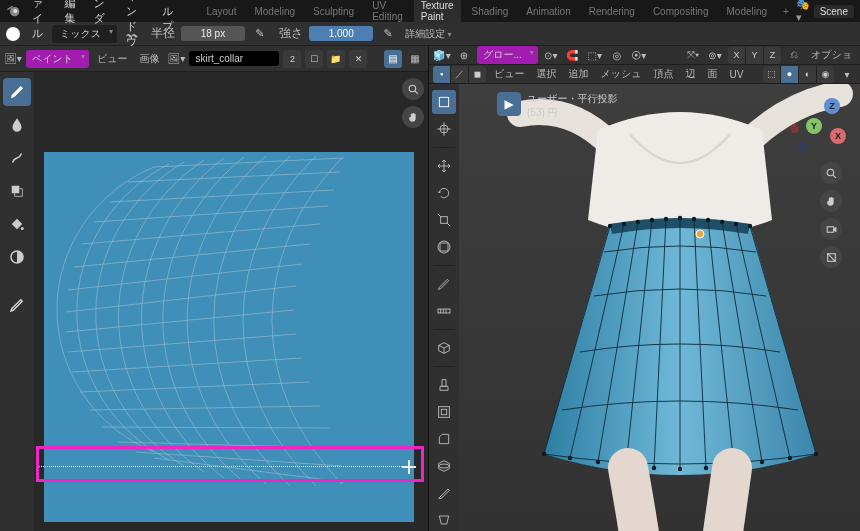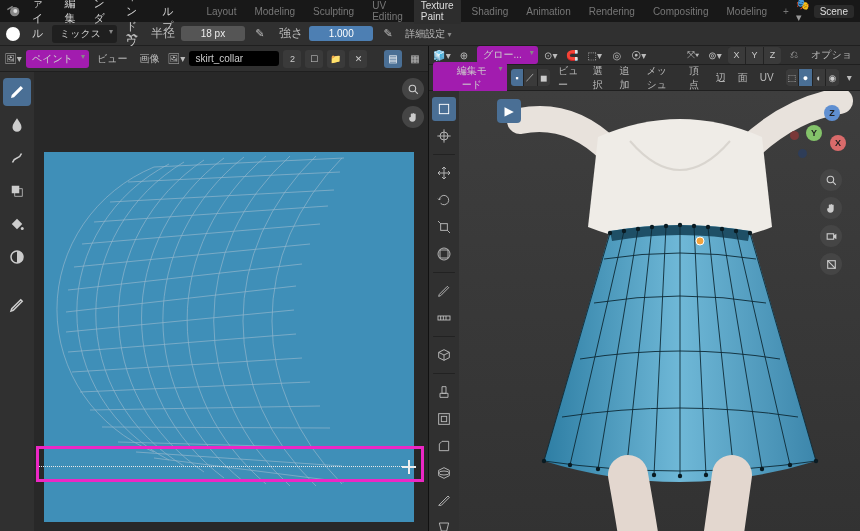--- a/index.html
+++ b/index.html
@@ -383,21 +383,20 @@
       <div class="eh-group">
         <span class="eh-gbtn axis-x">X</span>
         <span class="eh-gbtn axis-y">Y</span>
         <span class="eh-gbtn axis-z">Z</span>
       </div>
       <span class="eh-icon-btn">⎌</span>
       <span class="eh-text">オプショ</span>
     </div>
 
     <div class="editor-header">
-      <span class="eh-mode" style="padding-left:20px">編集モード</span>
       <div class="eh-group">
         <span class="eh-gbtn active">▪</span>
         <span class="eh-gbtn">／</span>
         <span class="eh-gbtn">◼</span>
       </div>
       <span class="eh-text">ビュー</span>
       <span class="eh-text">選択</span>
       <span class="eh-text">追加</span>
       <span class="eh-text">メッシュ</span>
       <span class="eh-text">頂点</span>
@@ -577,20 +576,24 @@
           </g>
 
           <path d="M148 384 Q158 440 162 470" stroke="#e3d7cf" stroke-width="40" stroke-linecap="round"></path>
           <path d="M252 384 Q244 440 240 470" stroke="#e3d7cf" stroke-width="40" stroke-linecap="round"></path>
 
           <circle cx="220" cy="150" r="4" fill="#f2a33c" stroke="#fff" stroke-width="1"></circle>
         </svg>
 
         <div class="view-label">
           <span class="view-chip">▶</span>
+          <div class="view-text">
+            <div>ユーザー・平行投影</div>
+            <div>(53) 円</div>
+          </div>
         </div>
 
         <div class="gizmo">
           <span class="gz-sml gz-smx"></span>
           <span class="gz-sml gz-smz"></span>
           <span class="ball gz-z">Z</span>
           <span class="ball gz-y">Y</span>
           <span class="ball gz-x">X</span>
         </div>
         <div class="side-btns">

